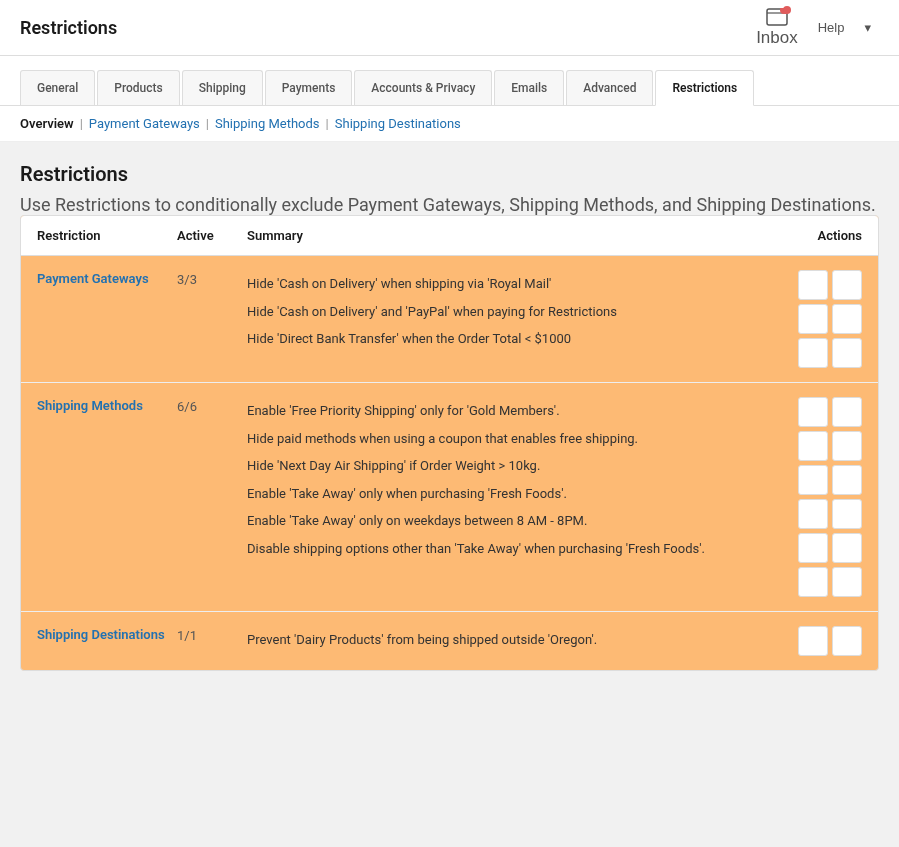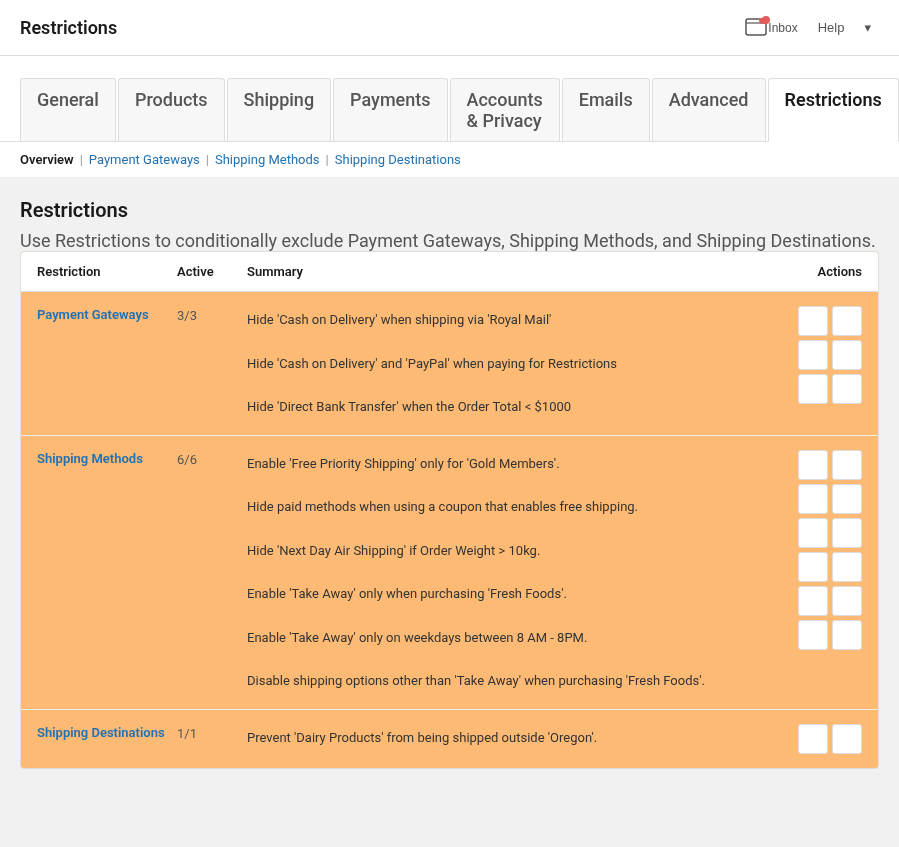--- a/index.html
+++ b/index.html
@@ -23,26 +23,26 @@
       font-weight: 600;
       color: #1a1a1a;
     }
     .header-right {
       display: flex;
       align-items: center;
       gap: 12px;
     }
     .inbox-btn {
       display: flex;
-      flex-direction: row;
+      flex-direction: column;
       align-items: center;
       background: none;
       border: none;
       cursor: pointer;
-      font-size: 12px;
+      font-size: 17px;
       color: #555;
       position: relative;
     }
     .inbox-icon {
       width: 24px;
       height: 20px;
       position: relative;
     }
     .inbox-dot {
       width: 8px;
@@ -66,30 +66,30 @@
     }
     .nav-tabs {
       background: #fff;
       border-bottom: 1px solid #ddd;
       display: flex;
       padding: 0 20px;
       gap: 2px;
     }
     .nav-tab {
       padding: 10px 16px;
-      font-size: 18px;
+      font-size: 12px;
       font-weight: 500;
       color: #555;
       border: 1px solid #ddd;
       border-bottom: none;
       background: #f7f7f7;
       cursor: pointer;
       text-decoration: none;
       border-radius: 3px 3px 0 0;
-      margin-top: 22px;
+      margin-top: 14px;
     }
     .nav-tab.active {
       background: #fff;
       color: #1a1a1a;
       border-bottom: 1px solid #fff;
       margin-bottom: -1px;
       font-weight: 600;
     }
     .sub-nav {
       background: #fff;
@@ -168,21 +168,21 @@
       line-height: 1.4;
     }
     .active-count {
       font-size: 13px;
       color: #555;
       padding-top: 2px;
     }
     .summary-col {
       display: flex;
       flex-direction: column;
-      gap: 16px;
+      gap: 0;
     }
     .summary-item {
       font-size: 13px;
       color: #333;
       padding: 4px 0;
       line-height: 1.5;
     }
     .actions-col {
       display: flex;
       flex-direction: column;

